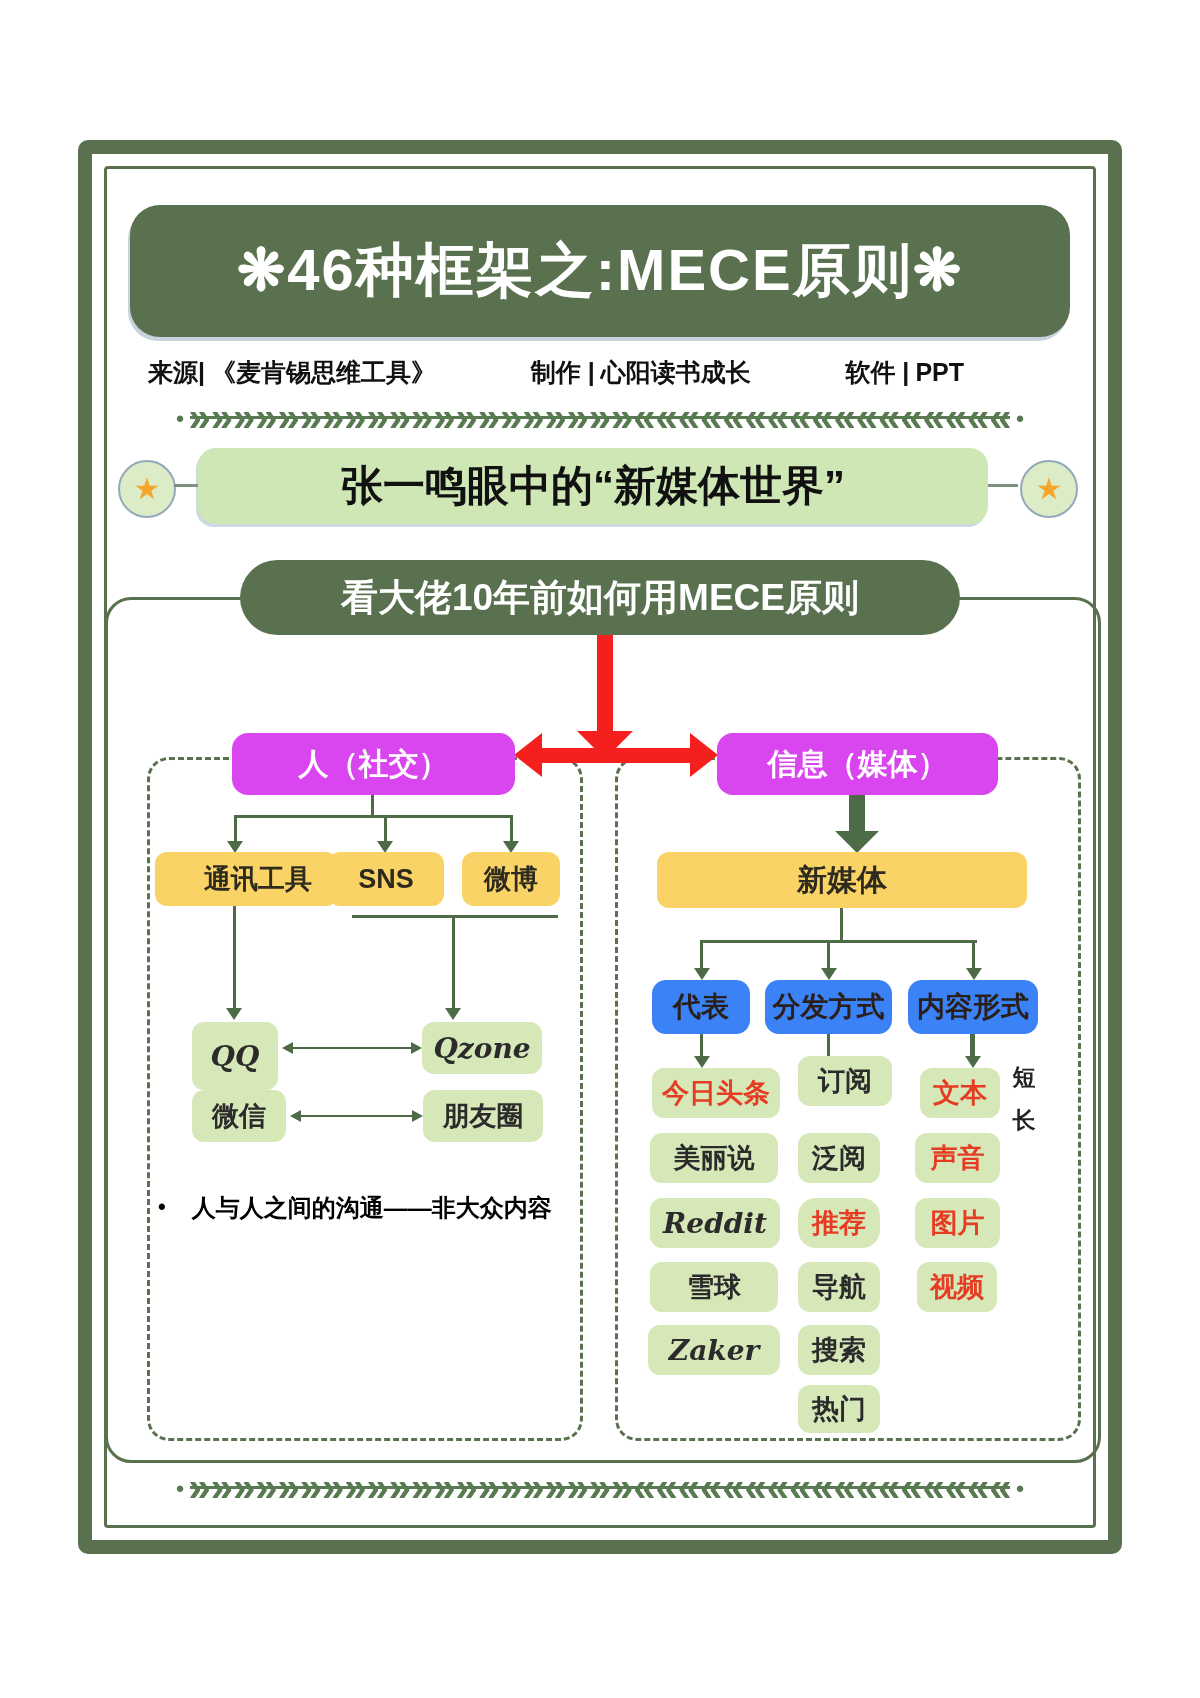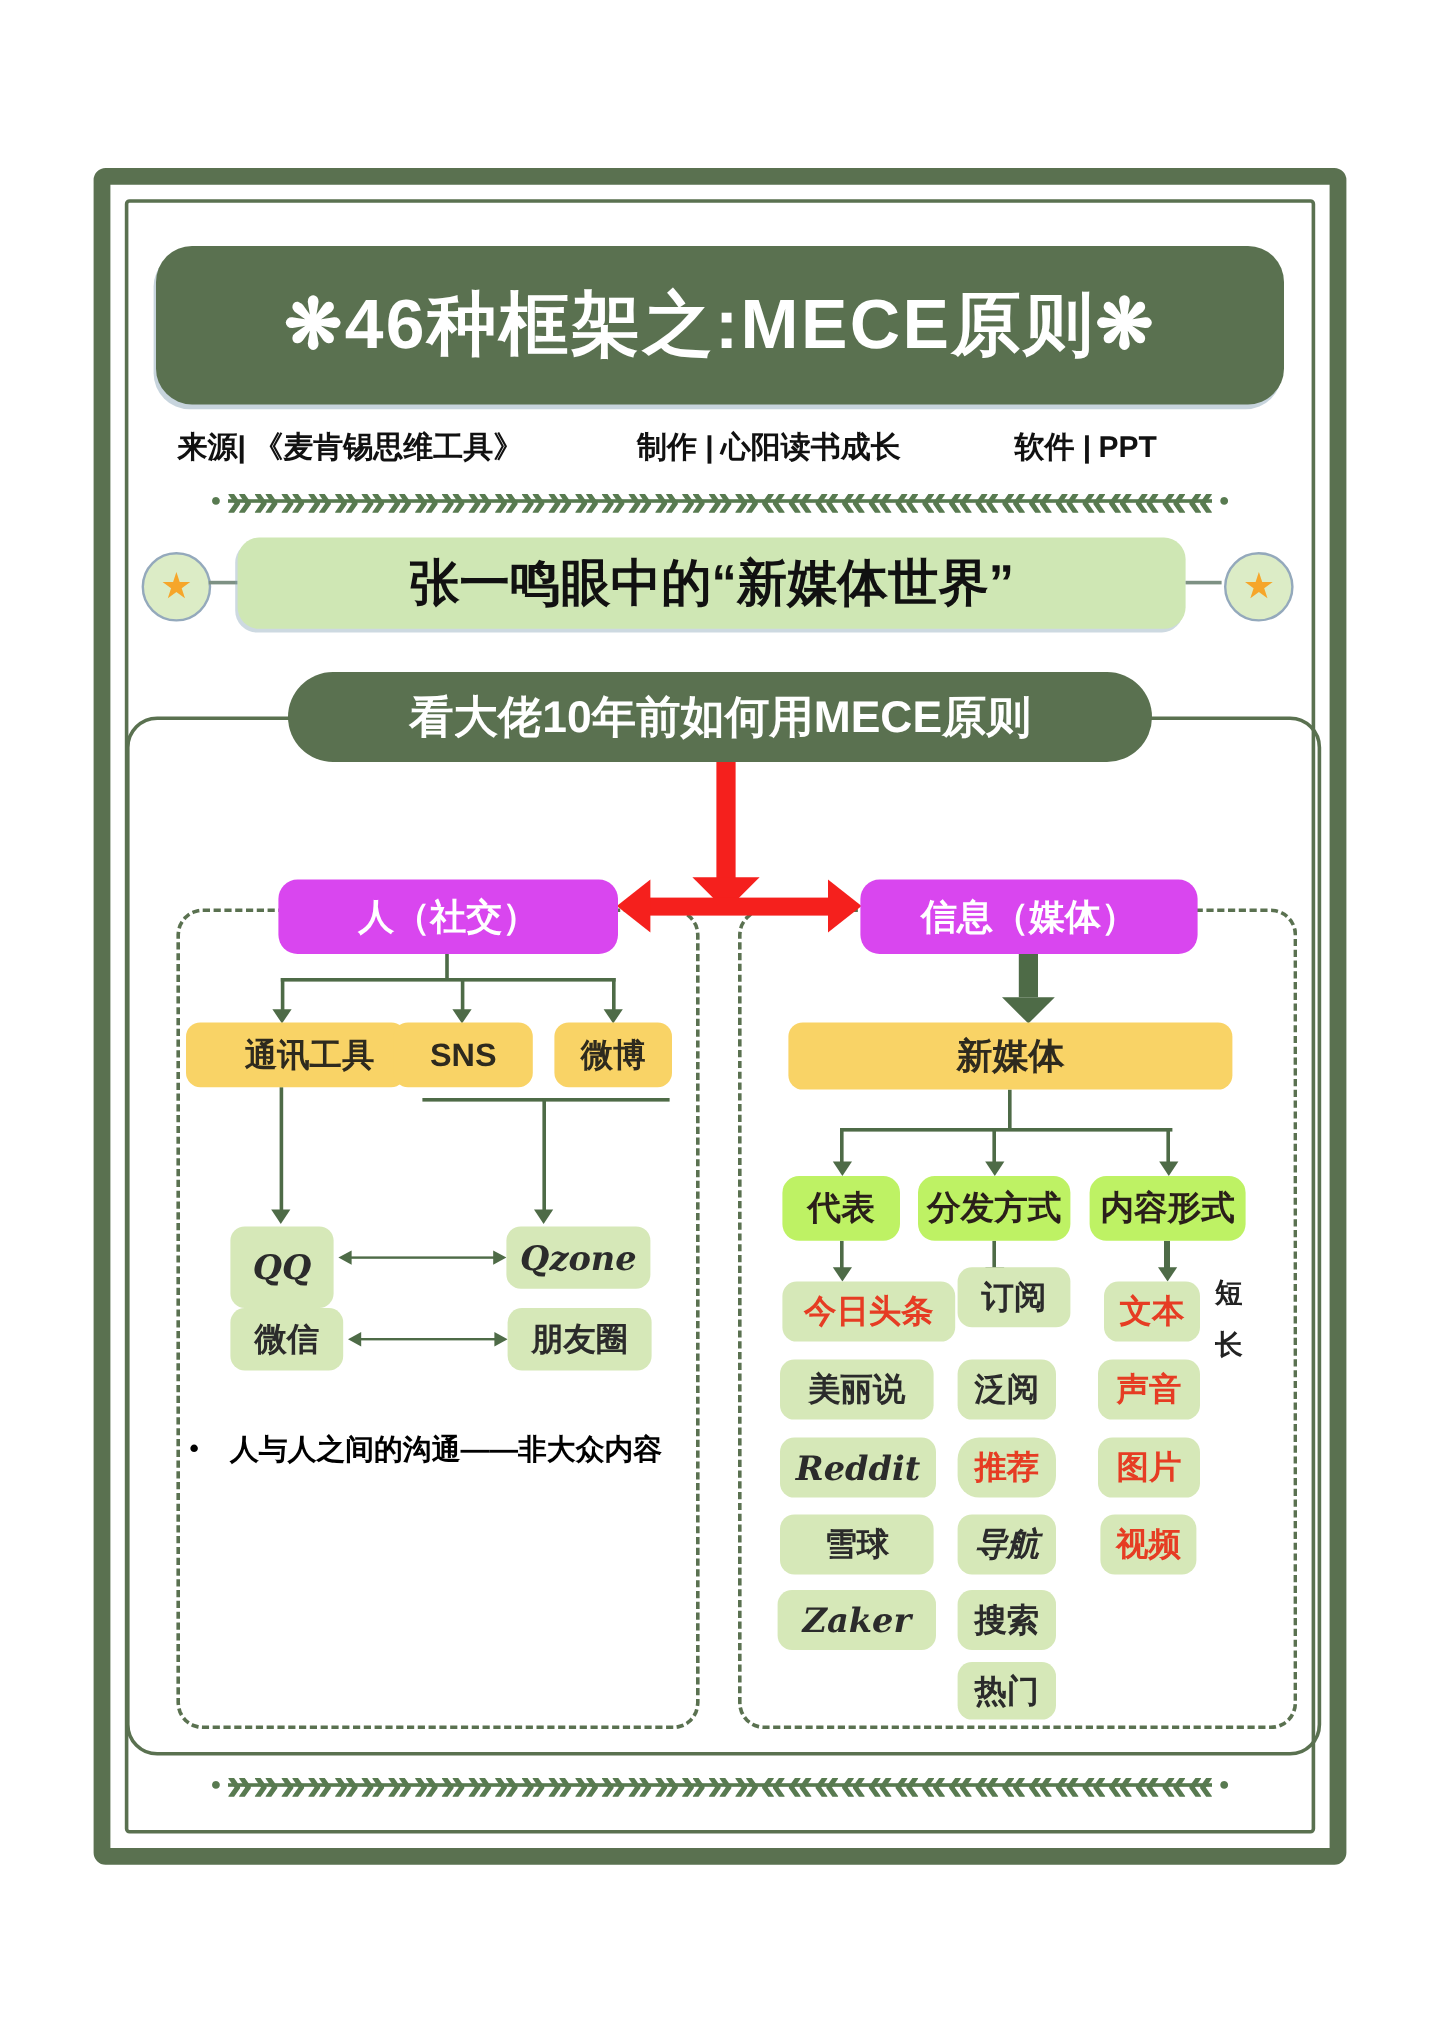--- a/index.html
+++ b/index.html
@@ -13,21 +13,21 @@
   .inner-frame{border:3px solid #5a7150;border-radius:4px;}
 
   
   .title-banner{background:#5a7150;color:#fff;border-radius:30px;font-size:58px;font-weight:700;
                 letter-spacing:2px;box-shadow:-2px 4px 0 rgba(130,160,180,.45);}
   .main-banner{background:#cfe7b4;border-radius:18px;font-size:42px;font-weight:700;color:#111;
                box-shadow:-2px 3px 0 rgba(130,160,180,.4);}
   .pill{background:#5a7150;color:#fff;border-radius:40px;font-size:37px;font-weight:700;}
   .dark-node{background:#d946ef;color:#fff;border-radius:16px;font-size:30px;font-weight:700;}
   .yellow-node{background:#f9d366;border-radius:12px;font-size:27px;font-weight:700;color:#2e2a1e;}
-  .salmon-node{background:#bef264;border-radius:14px;font-size:28px;font-weight:700;color:#2a1f1a;}
+  .salmon-node{background:#3b82f6;border-radius:14px;font-size:28px;font-weight:700;color:#2a1f1a;}
   .green-node{background:#d6e8b8;border-radius:12px;font-size:27px;font-weight:700;color:#2b2b2b;}
   .red-text{color:#e63c23;}
   .en{font-family:"DejaVu Serif",serif;font-style:italic;font-weight:600;font-size:28px;}
 
   .dashed-zone{border:3px dashed #5a7150;border-radius:22px;}
 
   
   .cline{background:#4e6b47;}
   .tri{width:0;height:0;}
   .ah-down{border-left:8px solid transparent;border-right:8px solid transparent;border-top:12px solid #4e6b47;}
@@ -161,30 +161,30 @@
   <div class="abs flex salmon-node" style="left:765px;top:980px;width:127px;height:54px;z-index:6;">分发方式</div>
   <div class="abs flex salmon-node" style="left:908px;top:980px;width:130px;height:54px;z-index:6;">内容形式</div>
 
   <div class="abs cline" style="left:700px;top:1034px;width:3px;height:24px;z-index:4;"></div>
   <div class="abs cline" style="left:827px;top:1034px;width:3px;height:24px;z-index:4;"></div>
   <div class="abs cline" style="left:970px;top:1034px;width:5px;height:24px;z-index:4;"></div>
   <div class="abs tri ah-down" style="left:694px;top:1056px;z-index:4;"></div>
   <div class="abs tri ah-down" style="left:821px;top:1056px;z-index:4;"></div>
   <div class="abs tri ah-down" style="left:965px;top:1056px;z-index:4;"></div>
 
-  <div class="abs flex green-node red-text" style="left:652px;top:1068px;width:144px;height:50px;z-index:6;">今日头条</div>
+  <div class="abs flex green-node red-text" style="left:652px;top:1068px;width:128px;height:50px;z-index:6;">今日头条</div>
   <div class="abs flex green-node" style="left:650px;top:1133px;width:128px;height:50px;z-index:6;">美丽说</div>
   <div class="abs flex green-node en" style="left:650px;top:1198px;width:130px;height:50px;z-index:6;">Reddit</div>
   <div class="abs flex green-node" style="left:650px;top:1262px;width:128px;height:50px;z-index:6;">雪球</div>
   <div class="abs flex green-node en" style="left:648px;top:1325px;width:132px;height:50px;z-index:6;">Zaker</div>
 
   <div class="abs flex green-node" style="left:798px;top:1056px;width:94px;height:50px;z-index:6;">订阅</div>
   <div class="abs flex green-node" style="left:798px;top:1133px;width:82px;height:50px;z-index:6;">泛阅</div>
   <div class="abs flex green-node red-text" style="left:798px;top:1198px;width:82px;height:50px;z-index:6;border-radius:18px;">推荐</div>
-  <div class="abs flex green-node" style="left:798px;top:1262px;width:82px;height:50px;z-index:6;font-style:italic;">导航</div>
+  <div class="abs flex green-node" style="left:798px;top:1262px;width:82px;height:50px;z-index:6;">导航</div>
   <div class="abs flex green-node" style="left:798px;top:1325px;width:82px;height:50px;z-index:6;">搜索</div>
   <div class="abs flex green-node" style="left:798px;top:1385px;width:82px;height:48px;z-index:6;">热门</div>
 
   <div class="abs flex green-node red-text" style="left:920px;top:1068px;width:80px;height:50px;z-index:6;">文本</div>
   <div class="abs flex green-node red-text" style="left:915px;top:1133px;width:85px;height:50px;z-index:6;">声音</div>
   <div class="abs flex green-node red-text" style="left:915px;top:1198px;width:85px;height:50px;z-index:6;">图片</div>
   <div class="abs flex green-node red-text" style="left:917px;top:1262px;width:80px;height:50px;z-index:6;">视频</div>
 
   <div class="abs len-note" style="left:1008px;top:1062px;width:32px;z-index:6;">
     <span>短</span>

